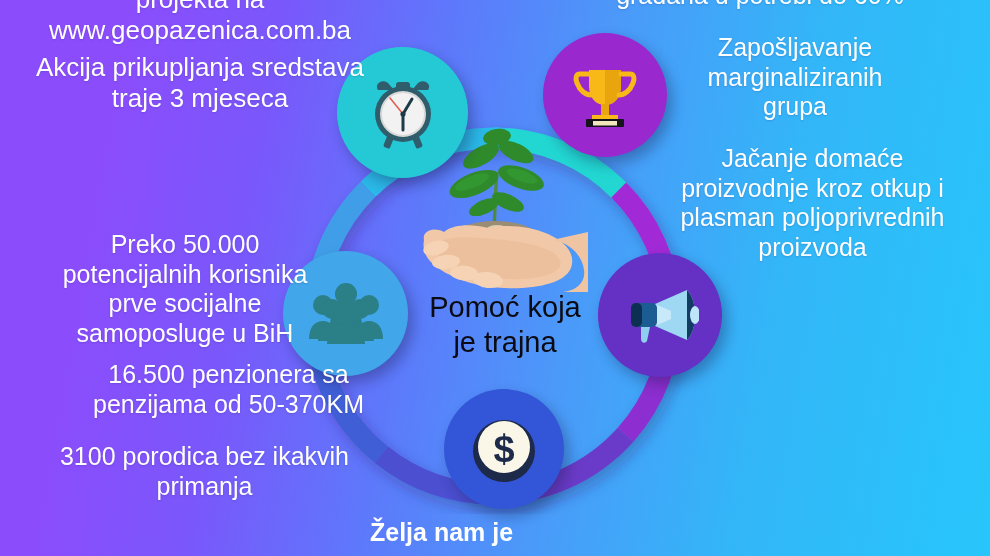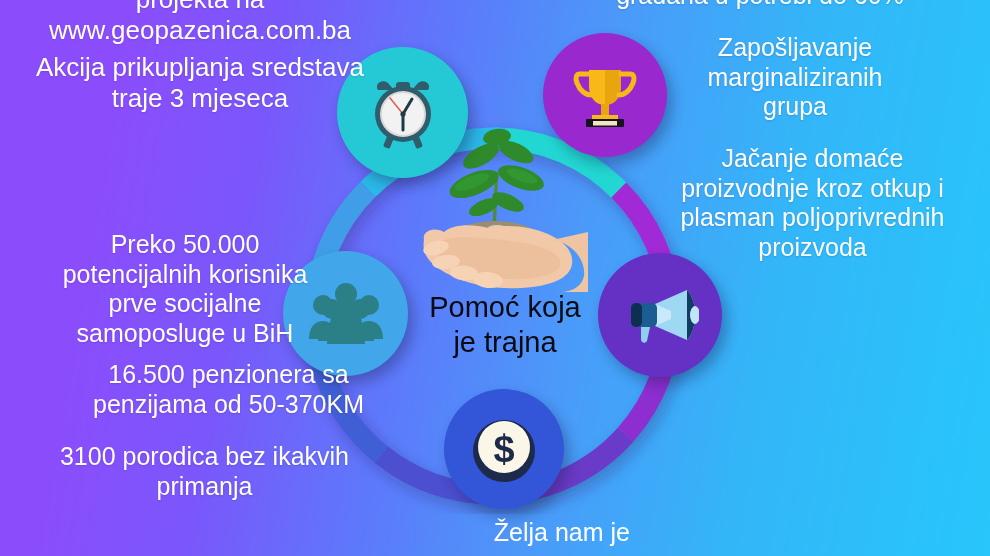--- a/index.html
+++ b/index.html
@@ -91,24 +91,24 @@
     text-align: center;
     color: #0a0a12;
     font-size: 29px;
     font-weight: normal;
     line-height: 1.2;
     white-space: pre-line;
   }
   .t-bottom {
     position: absolute;
     left: 370px; top: 518px; width: 260px;
-    text-align: right;
+    text-align: left;
     color: #ffffff;
     font-size: 25px;
-    font-weight: normal;
+    font-weight: bold;
   }
 </style>
 </head>
 <body>
 
 <div id="poster">
 
   <div class="ring-wrap">
     <svg viewBox="0 0 396 396" xmlns="http://www.w3.org/2000/svg">
       <defs>

